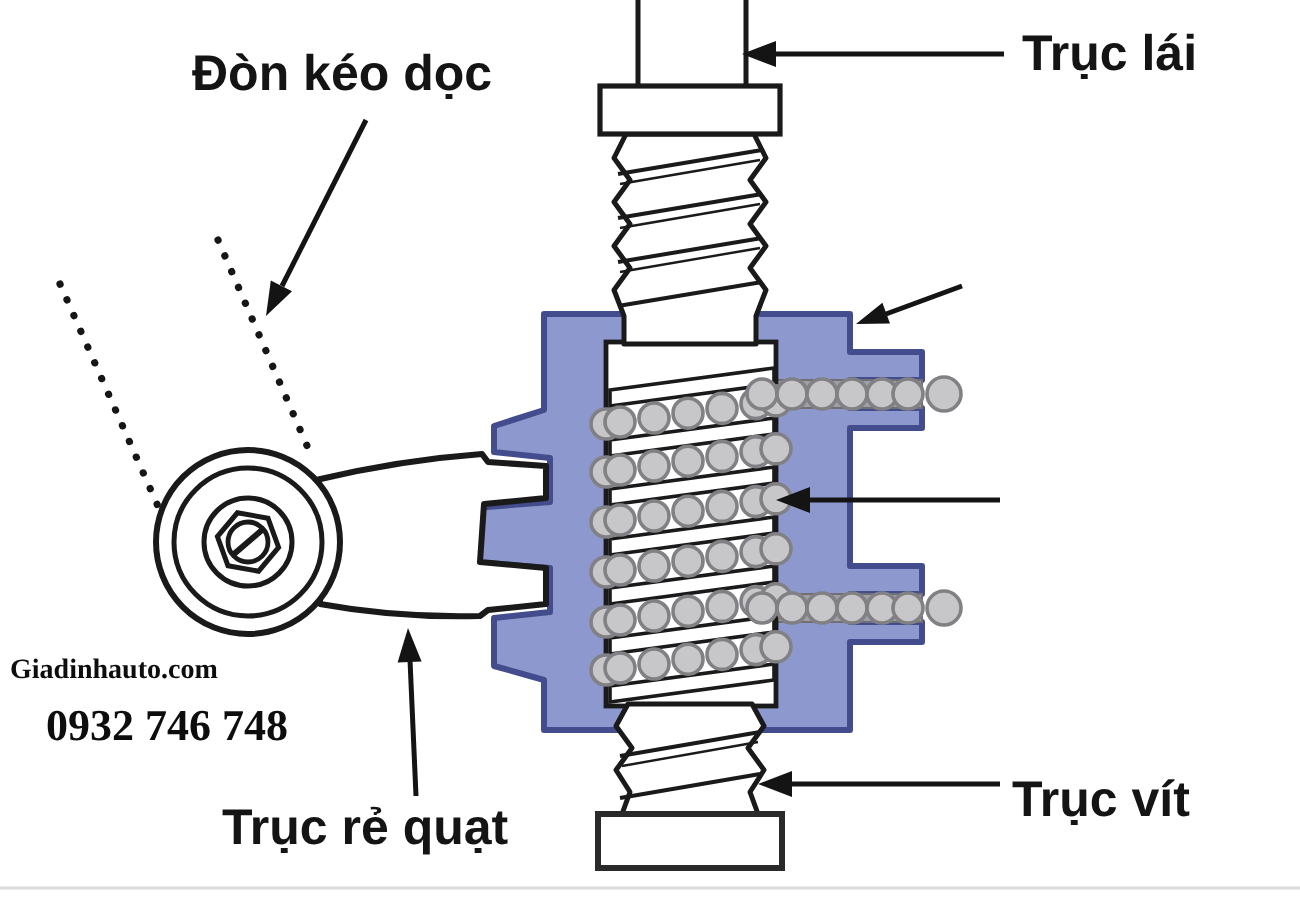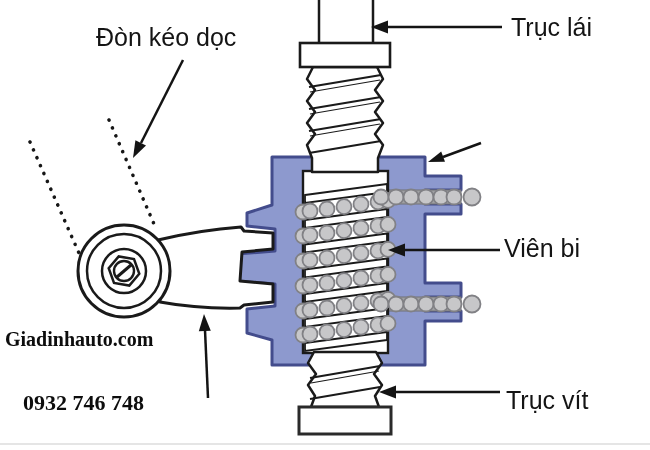--- a/index.html
+++ b/index.html
@@ -1,24 +1,24 @@
 <!DOCTYPE html>
 <html><head>
 <meta charset="utf-8">
 <style>
   html,body{margin:0;padding:0;background:#ffffff;}
   .stage{position:relative;width:650px;height:450px;background:#fff;overflow:hidden;
          font-family:"Liberation Sans", sans-serif;}
   .stage svg{position:absolute;left:0;top:0;}
-  .lbl{position:absolute;font-weight:normal;color:#141414;font-size:25px;line-height:1.05;
+  .lbl{position:absolute;font-weight:bold;color:#141414;font-size:25px;line-height:1.05;
        white-space:nowrap;letter-spacing:0px;text-align:right;}
   .wm{position:absolute;font-family:"Liberation Serif","DejaVu Serif",serif;font-weight:bold;
       color:#0d0d0d;white-space:nowrap;}
-  .wm1{left:5px;top:328px;font-size:20px;}
-  .wm2{left:23px;top:350px;font-size:22px;margin-top:40px;}
+  .wm1{left:5px;top:328px;font-size:14px;}
+  .wm2{left:23px;top:350px;font-size:22px;}
   .l-draglink{left:96px;top:24px;}
   .l-steershaft{left:511px;top:14px;}
   .l-ballnut{left:473px;top:107px;}
   .l-balls{left:504px;top:235px;}
   .l-worm{left:506px;top:387px;}
   .l-sector{left:111px;top:401px;}
 </style>
 </head>
 <body>
 
@@ -219,18 +219,18 @@
         <line x1="183" y1="60" x2="141" y2="143"></line>
         <polygon points="133,158 135.4,140.2 146,145.6" stroke="none"></polygon>
       </g>
     </g>
 
     <line x1="0" y1="444" x2="650" y2="444" stroke="#dcdcdc" stroke-width="1.5"></line>
   </svg>
 
   <div class="lbl l-draglink">Đòn kéo dọc</div>
   <div class="lbl l-steershaft">Trục lái</div>
-  <div class="lbl l-balls">Viên bi</div>
   <div class="lbl l-worm">Trục vít</div>
+  <div class="lbl l-sector">Trục rẻ quạt</div>
 
   <div class="wm wm1">Giadinhauto.com</div>
   <div class="wm wm2">0932 746 748</div>
 </div>
 
 </body></html>

